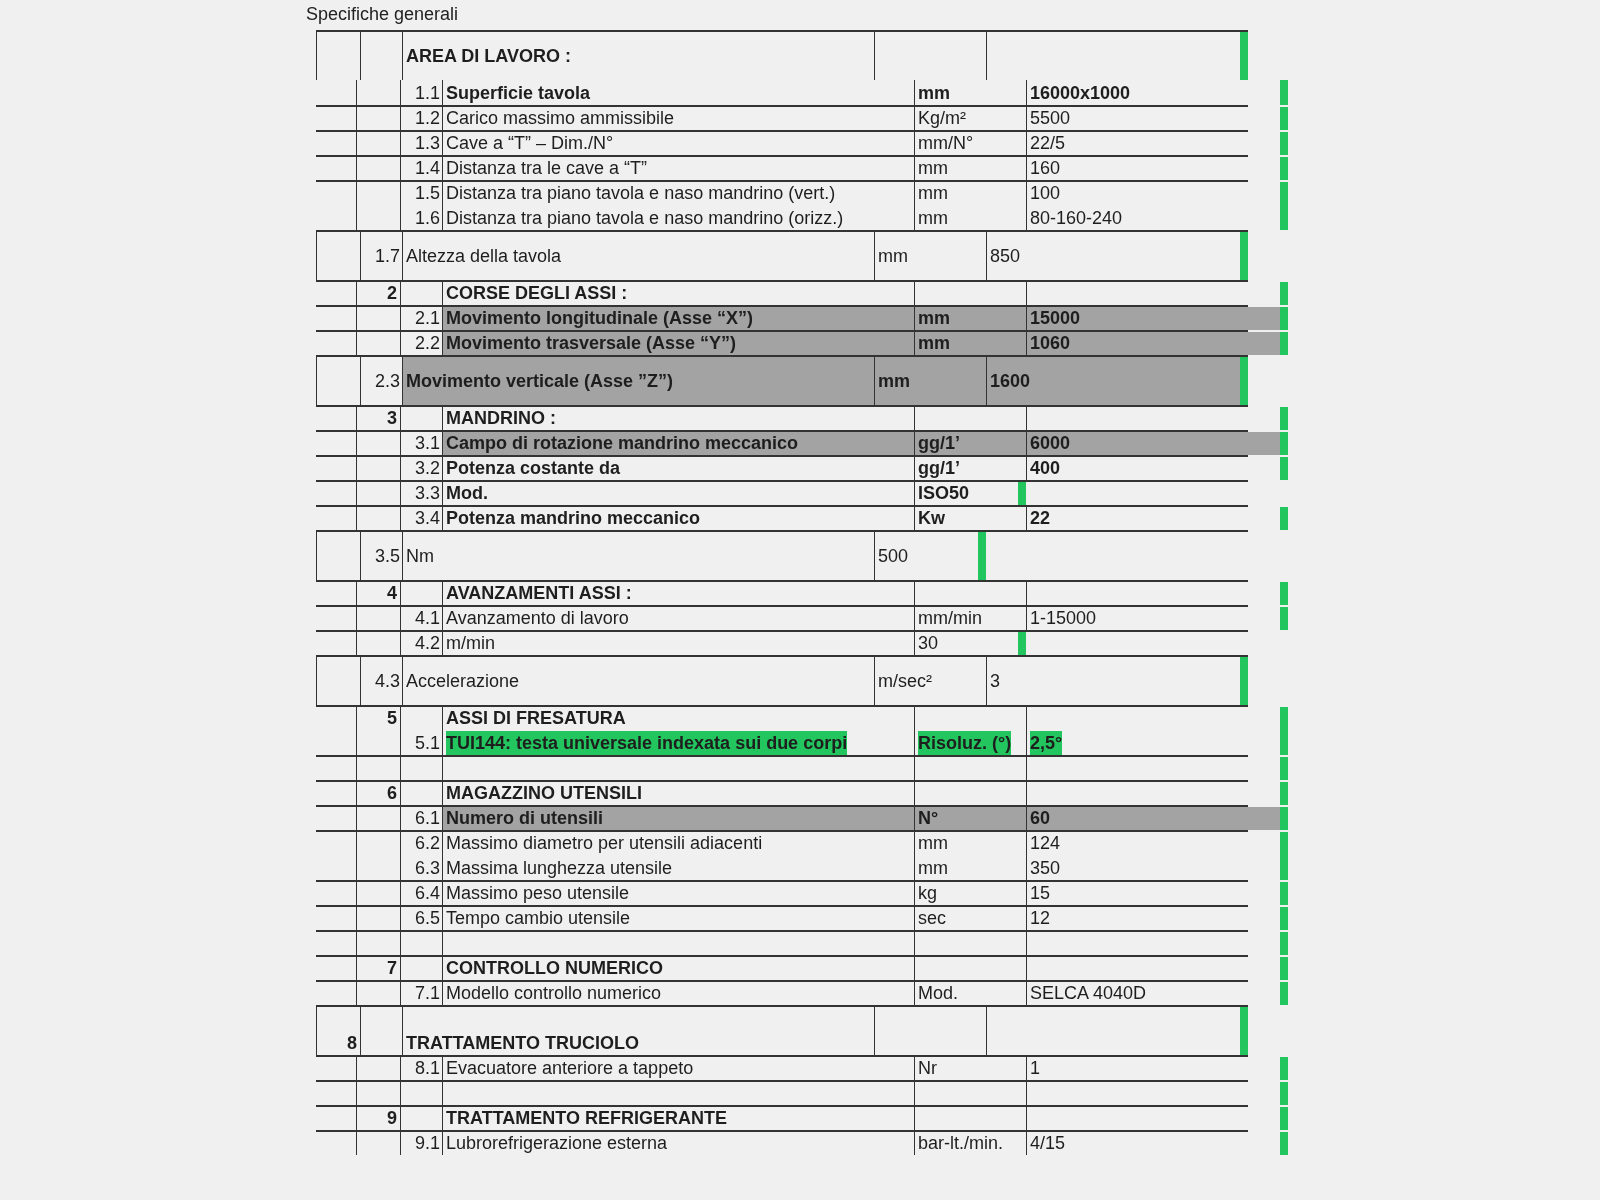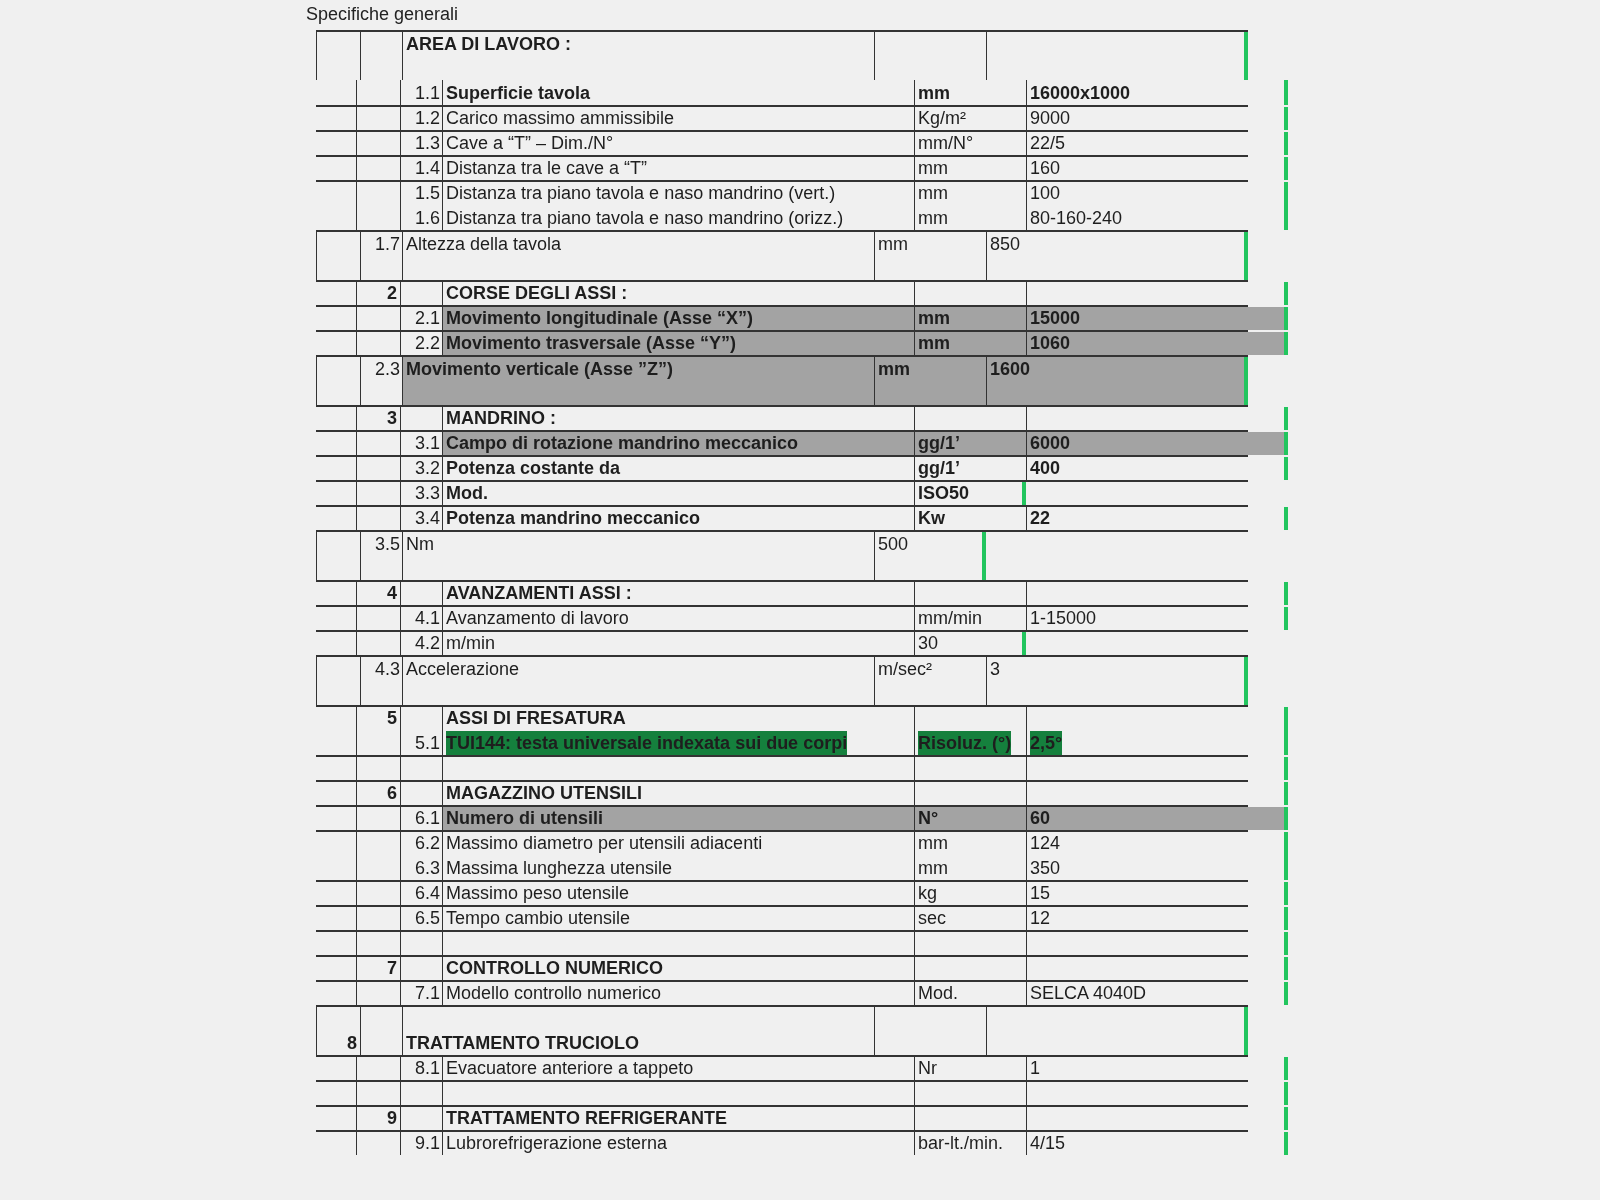--- a/index.html
+++ b/index.html
@@ -31,29 +31,29 @@
     border-left: 1.5px solid #333;
     box-sizing: border-box;
     font-size: 18px;
     line-height: 24px;
     padding: 0 3px;
     white-space: nowrap;
     overflow: hidden;
     display: flex;
     align-items: flex-end;
   }
-  .row > div:last-child { border-right: 4px solid #22c55e; }
+  .row > div:last-child { border-right: 8px solid #22c55e; }
   .c-sec { justify-content: flex-end; font-weight: bold; }
   .c-num { justify-content: flex-end; padding-right: 2px !important; }
   .bold { font-weight: bold; }
   .hl-row > div:nth-child(n+3) { background: #a3a3a3; }
-  .hl-text { background: #15803d; }
+  .hl-text { background: #22c55e; }
   .h1 { height: 25px; padding-left: 40px; }
   .h2 { height: 50px; }
-  .tall-top > div { align-items: flex-start; padding-top: 0; }
+  .tall-top > div { align-items: flex-start; padding-top: 12px; }
 </style>
 </head>
 <body>
 
 <div class="title">Specifiche generali</div>
 
 <div class="spec" id="spec-table">
     <div class="row h2 tall-top">
       <div class="c-sec">
         <span></span>
@@ -95,21 +95,21 @@
       <div class="c-num">
         <span>1.2</span>
       </div>
       <div class="c-desc">
         <span>Carico massimo ammissibile</span>
       </div>
       <div class="c-unit">
         <span>Kg/m²</span>
       </div>
       <div class="c-val">
-        <span>9000</span>
+        <span>5500</span>
       </div>
     </div>
     <div class="row h1">
       <div class="c-sec">
         <span></span>
       </div>
       <div class="c-num">
         <span>1.3</span>
       </div>
       <div class="c-desc">

